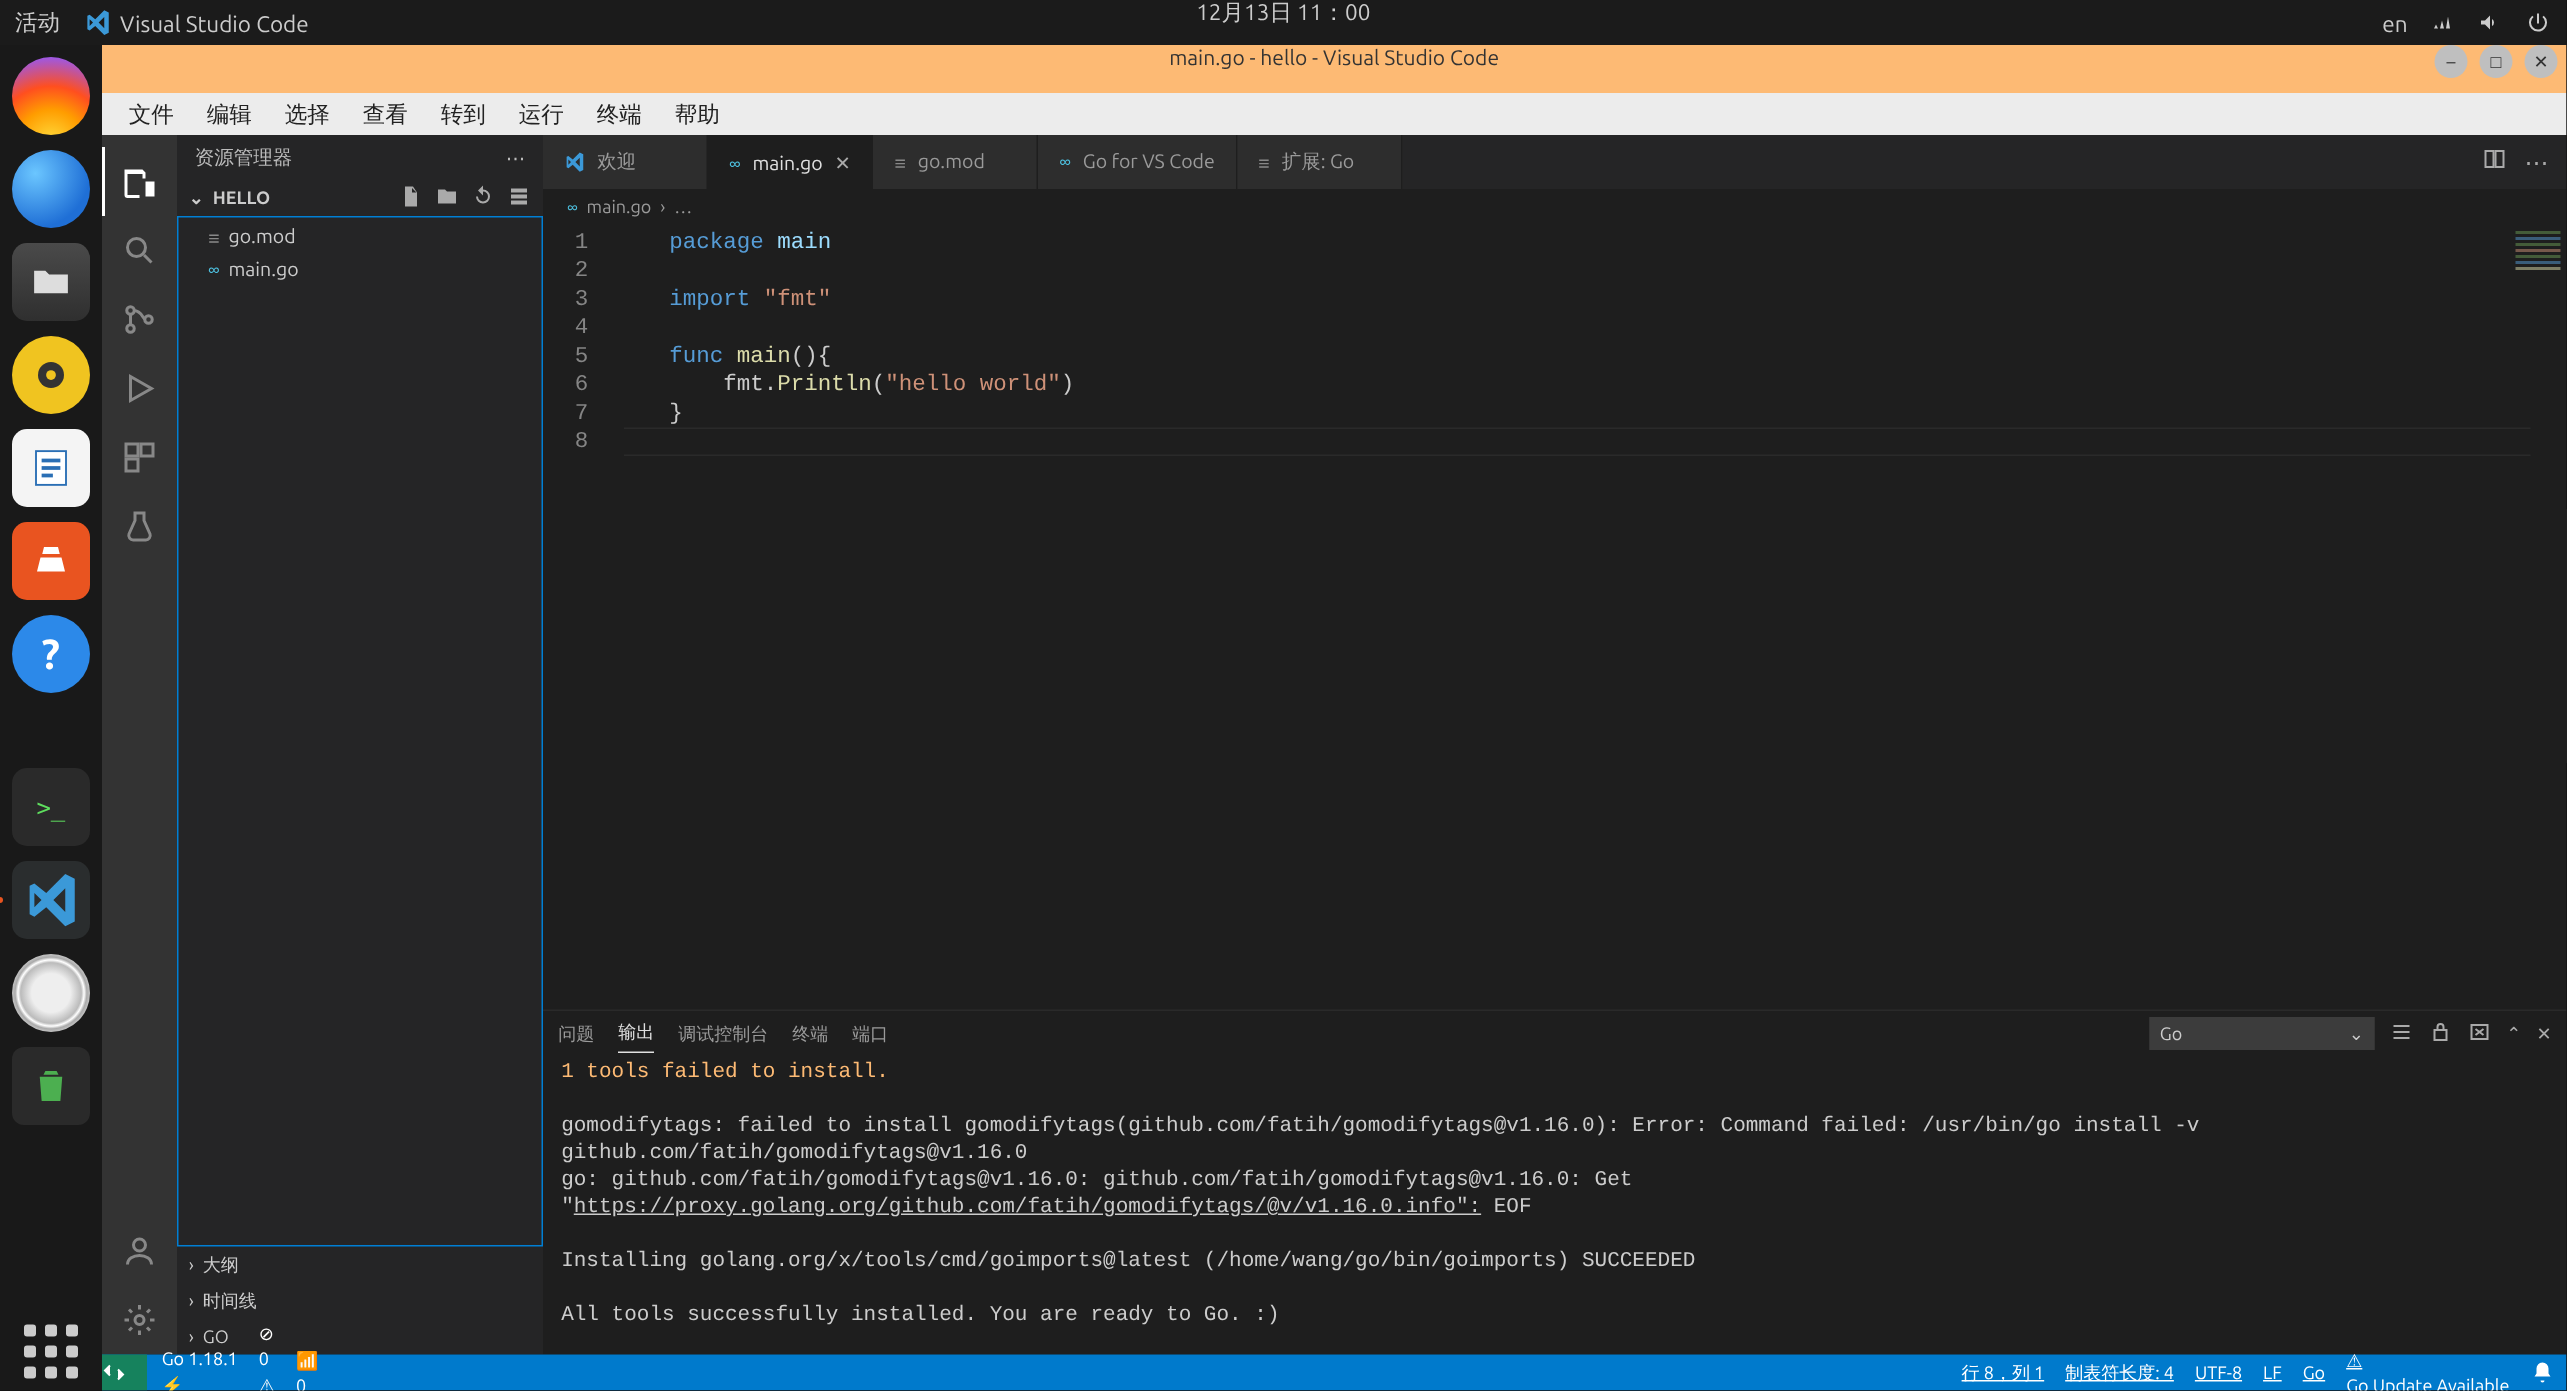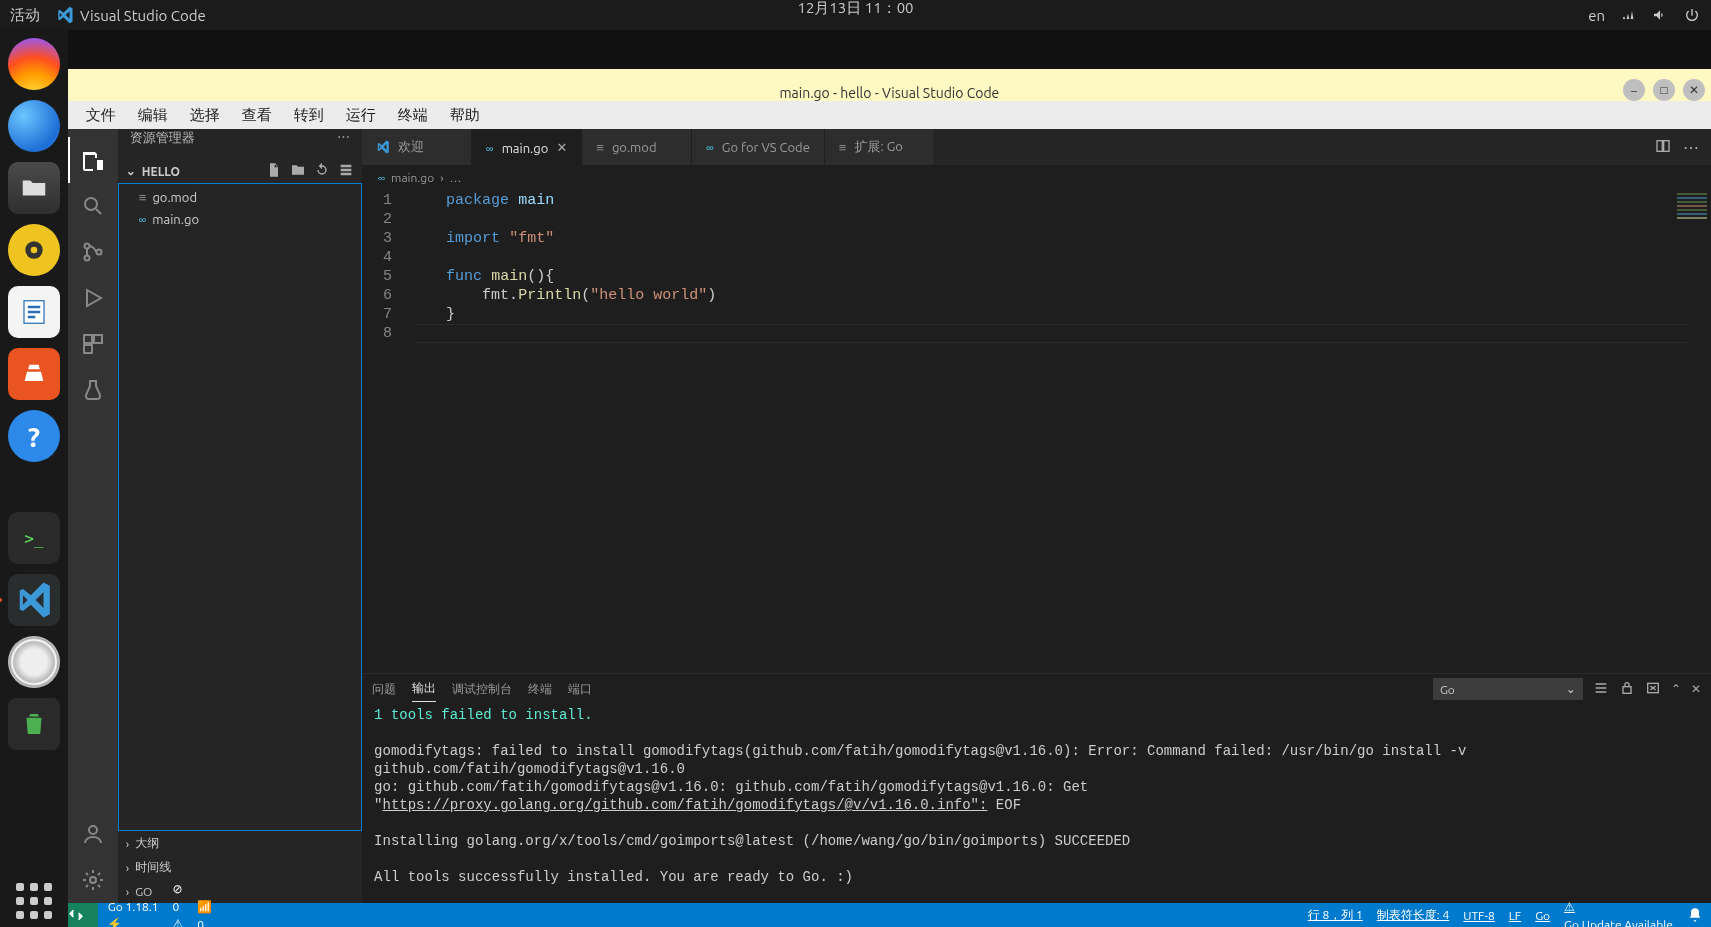--- a/index.html
+++ b/index.html
@@ -36,21 +36,21 @@
   .dock-item.disc { background: radial-gradient(circle, #eee 35%, #bbb 55%, #fff 60%, #aaa 65%, #eee 80%, #777 100%); border-radius: 50%; }
   .dock-item.trash { background: #2a2a2a; border-radius: 8px; }
   .dock-spacer { flex: 1 1 auto; }
   .dock-apps { width: 52px; height: 52px; display: grid; grid-template-columns: repeat(3, 1fr); grid-template-rows: repeat(3, 1fr); gap: 6px; padding: 8px; }
   .dock-apps div { background: #ccc; border-radius: 2px; }
 
   
   .window-col { flex: 1 1 auto; display: flex; flex-direction: column; min-width: 0; }
 
   
-  .win-titlebar { height: 32px; background: #fef9c3; color: #333; display: flex; align-items: flex-end; padding: 0 6px; position: relative; margin-top: 39px; }
+  .win-titlebar { height: 32px; background: #fdba74; color: #333; display: flex; align-items: flex-start; padding: 0 6px; position: relative; }
   .win-titlebar .title { position: absolute; left: 50%; transform: translateX(-50%); font-size: 14px; }
   .win-buttons { margin-left: auto; display: flex; gap: 8px; }
   .win-btn { width: 22px; height: 22px; border-radius: 50%; background: #bfbfbf; display: flex; align-items: center; justify-content: center; font-size: 12px; cursor: pointer; }
 
   
   .menubar { height: 28px; background: #ececec; color: #222; display: flex; align-items: center; padding: 12px 8px; font-size: 15px; gap: 2px; }
   .menubar .menu-item { padding: 2px 10px; cursor: pointer; }
 
   
   .vsc-body { flex: 1 1 auto; display: flex; min-height: 0; background: #1e1e1e; color: #ccc; }
@@ -58,21 +58,21 @@
   
   .activity-bar { width: 50px; background: #333333; display: flex; flex-direction: column; align-items: center; padding-top: 8px; }
   .act-item { width: 50px; height: 46px; display: flex; align-items: center; justify-content: center; color: #888; position: relative; cursor: pointer; }
   .act-item.active { color: #fff; }
   .act-item.active::before { content: ""; position: absolute; left: 0; top: 0; bottom: 0; width: 2px; background: #fff; }
   .act-item svg { width: 24px; height: 24px; }
   .act-spacer { flex: 1 1 auto; }
 
   
   .sidebar { width: 260px; background: #252526; display: flex; flex-direction: column; font-size: 13px; }
-  .sidebar-header { height: 30px; display: flex; padding: 0 12px; color: #bbb; justify-content: space-between; gap: 24px; }
+  .sidebar-header { height: 30px; display: flex; align-items: center; padding: 0 12px; color: #bbb; justify-content: space-between; gap: 24px; }
   .sidebar-header .dots { cursor: pointer; }
   .sidebar-section-head { height: 24px; display: flex; align-items: center; padding: 0 8px; color: #ccc; font-weight: 600; font-size: 12px; gap: 6px; justify-content: space-between; }
   .section-head-left { display: flex; align-items: center; gap: 6px; }
   .section-head-actions { display: flex; align-items: center; gap: 8px; color: #aaa; }
   .section-head-actions span { cursor: pointer; }
   .file-tree { flex: 1 1 auto; border: 1px solid #007fd4; padding: 2px 0; }
   .tree-item { display: flex; align-items: center; height: 22px; padding-left: 20px; color: #ccc; gap: 6px; cursor: pointer; font-size: 13px; }
   .side-panel-bottom { }
   .side-panel-bottom .section-head { height: 24px; display: flex; align-items: center; padding: 0 8px; color: #ccc; font-size: 12px; gap: 6px; cursor: pointer; }
 
@@ -105,21 +105,21 @@
   
   .panel { height: 230px; background: #1e1e1e; border-top: 1px solid #2a2a2a; display: flex; flex-direction: column; }
   .panel-tabs { height: 30px; display: flex; align-items: center; padding: 0 10px; gap: 16px; font-size: 12px; color: #9a9a9a; }
   .panel-tab { cursor: pointer; padding: 4px 0; }
   .panel-tab.active { color: #e0e0e0; border-bottom: 1px solid #e0e0e0; }
   .panel-tabs-right { margin-left: auto; display: flex; align-items: center; gap: 10px; }
   .panel-select { background: #3c3c3c; border: 1px solid #3c3c3c; color: #ccc; font-size: 12px; height: 22px; width: 150px; padding: 0 6px; display: flex; align-items: center; justify-content: space-between; cursor: pointer; }
   .panel-icons { display: flex; align-items: center; gap: 10px; color: #aaa; }
   .panel-icons span { cursor: pointer; }
   .panel-body { flex: 1 1 auto; overflow: hidden; padding: 2px 12px; font-family: "Consolas","Courier New",monospace; font-size: 14px; color: #ccc; line-height: 18px; white-space: pre-wrap; }
-  .panel-body .faded { color: #5eead4; }
+  .panel-body .faded { color: #fdba74; }
   .panel-body a { color: #ccc; text-decoration: underline; }
 
   
   .statusbar { height: 24px; background: #007acc; color: #fff; display: flex; align-items: center; font-size: 12px; padding: 0 8px; gap: 14px; }
   .statusbar .s-left { display: flex; align-items: center; gap: 14px; }
   .statusbar .s-right { margin-left: auto; display: flex; align-items: center; gap: 14px; text-decoration: underline; }
   .statusbar .s-item { display: inline-flex; align-items: flex-start; gap: 4px; cursor: pointer; flex-direction: column; }
   .status-remote { background: #16825d; height: 24px; width: 30px; display: flex; align-items: center; justify-content: center; margin-left: -8px; margin-right: -4px; }
 
   

